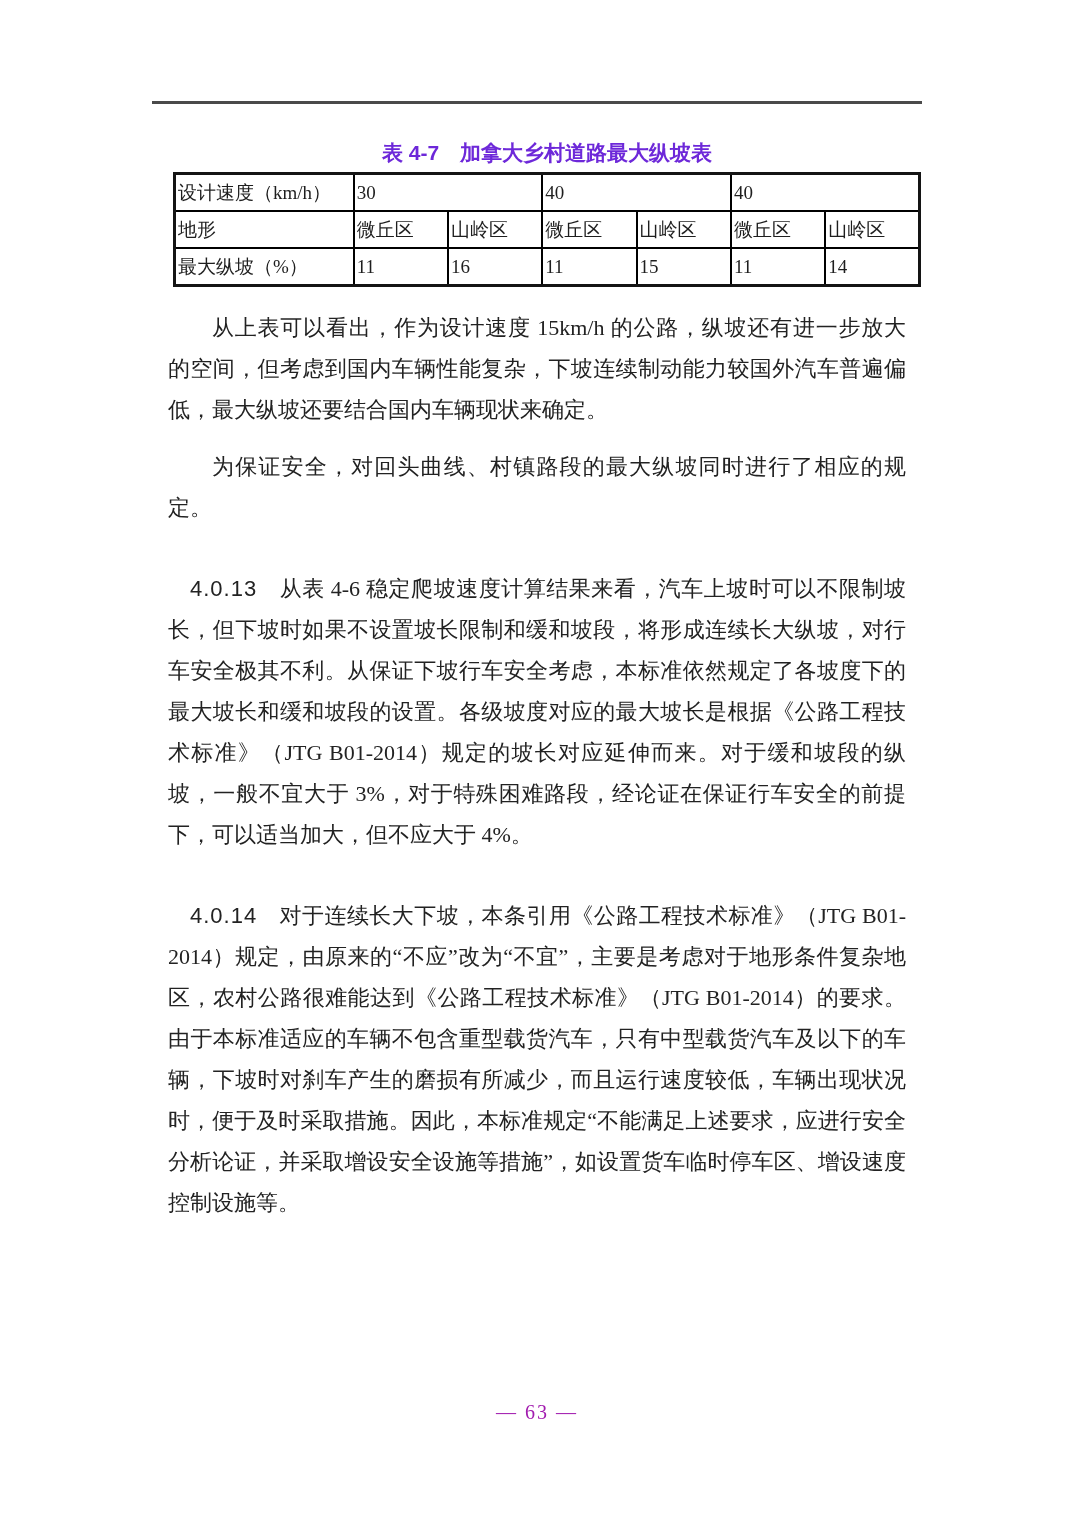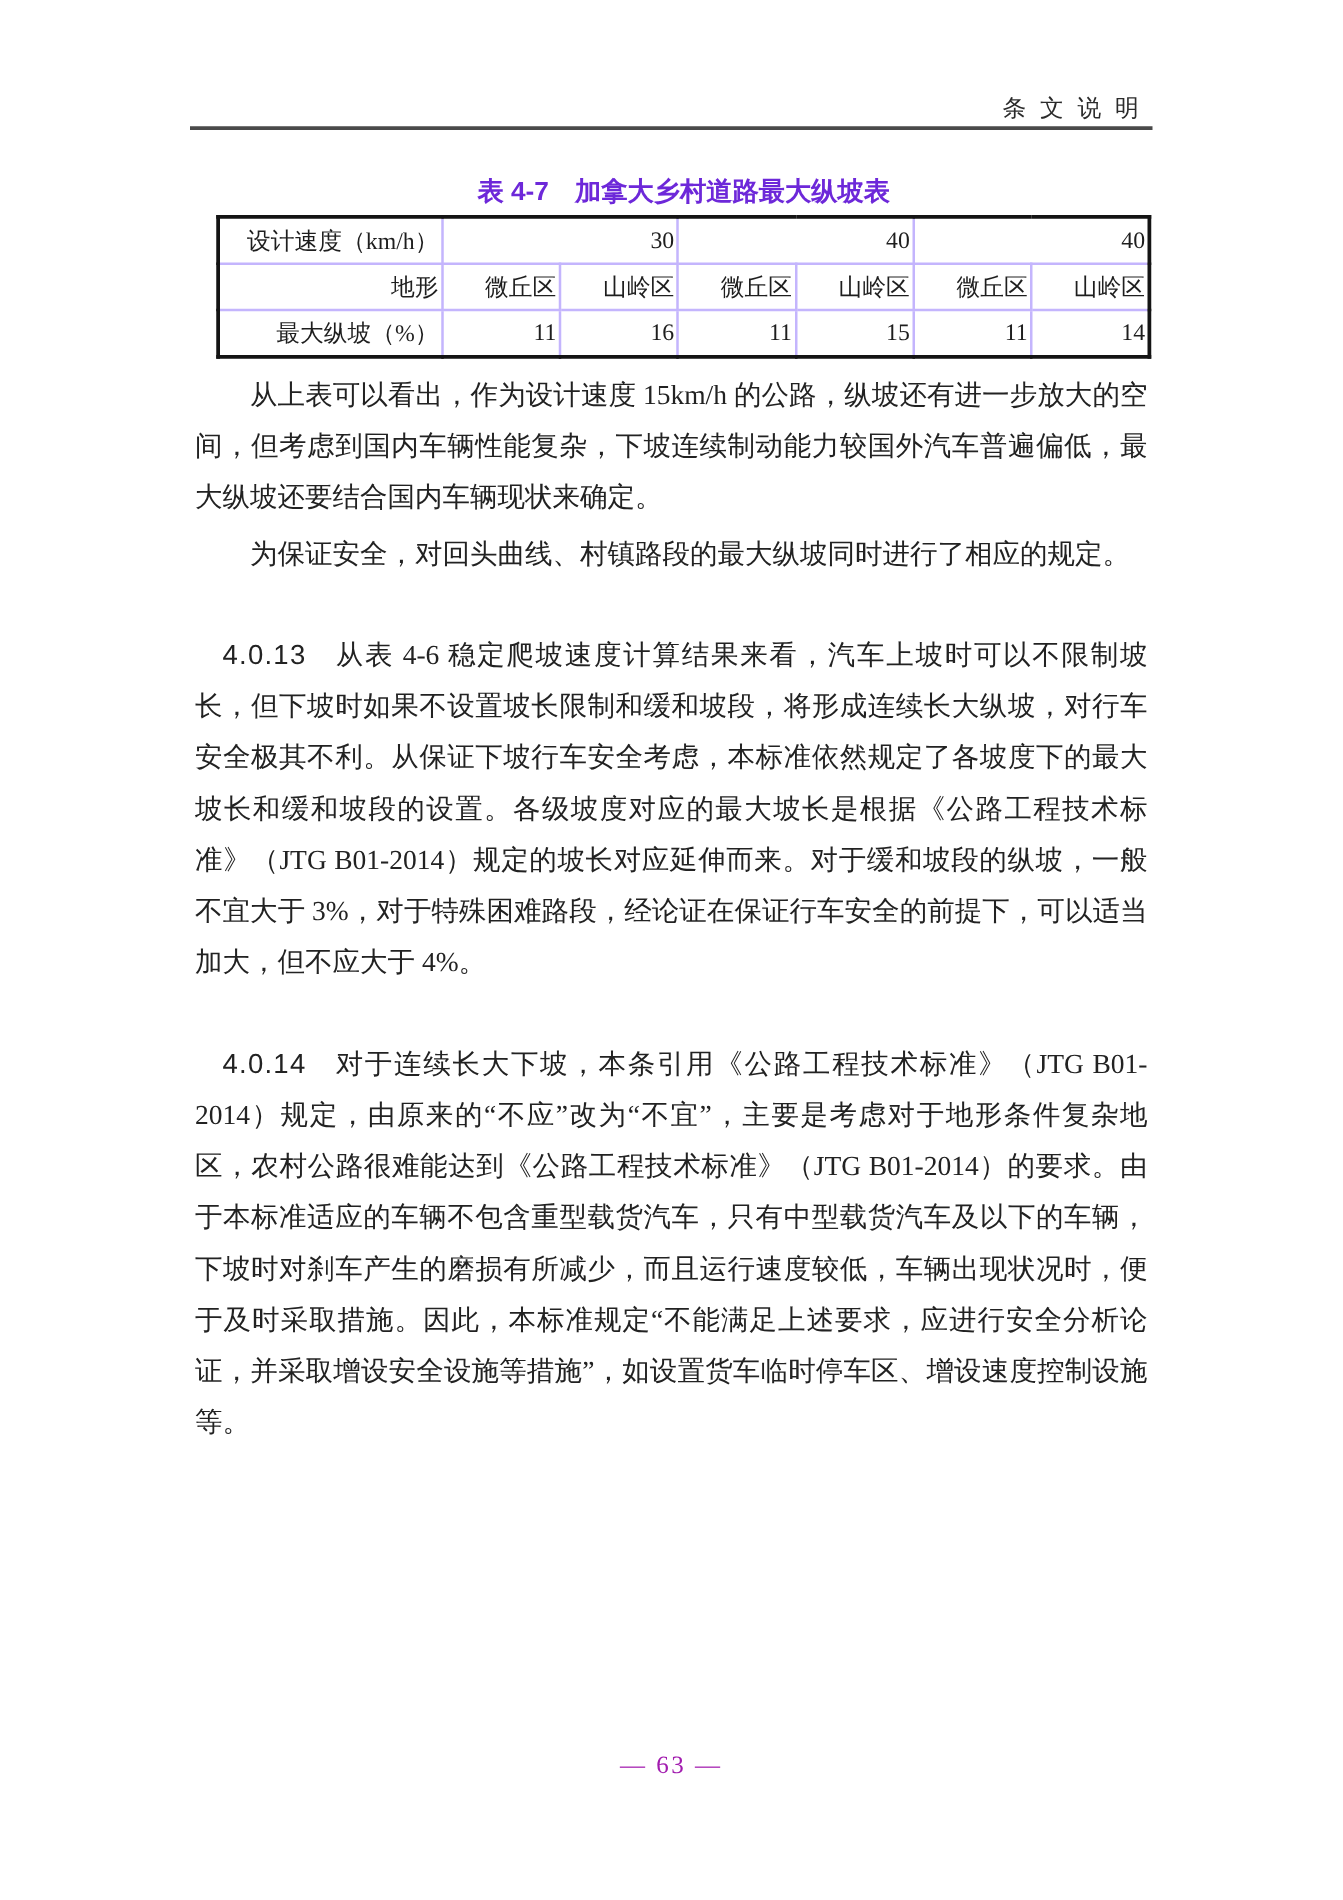--- a/index.html
+++ b/index.html
@@ -49,41 +49,41 @@
   table.data-table {
     position: absolute;
     top: 172px;
     left: 173px;
     width: 748px;
     border-collapse: collapse;
     table-layout: fixed;
     border: 3px solid #141414;
   }
   table.data-table td {
-    border: 2px solid #c4b5fd;
-    text-align: right;
+    border: 2px solid #000000;
+    text-align: left;
     vertical-align: middle;
     font-size: 19px;
     height: 35px;
     padding: 0 2px;
     color: #1e1e1e;
   }
 
   
   .content {
     position: absolute;
     top: 291px;
     left: 152px;
     width: 770px;
     font-size: 22px;
     line-height: 41px;
     text-align: justify;
     color: #222222;
   }
-  .content p { margin: 4px; }
+  .content p { margin: 16px; }
   p.para { text-indent: 2em; }
   p.clause { text-indent: 1em; margin-top: 40px; }
   .clause-no {
     font-family: "Liberation Sans", "DejaVu Sans", sans-serif;
     margin-right: 1em;
     letter-spacing: 1px;
   }
 
   
   .page-number {
@@ -95,21 +95,20 @@
     font-size: 20px;
     color: #a21caf;
     letter-spacing: 2px;
   }
 </style>
 </head>
 <body>
 
 <div class="page">
 
-  <div class="running-head">条文说明</div>
   <div class="head-rule"></div>
 
   <div class="table-title">表 4-7　加拿大乡村道路最大纵坡表</div>
 
   <table class="data-table">
     <colgroup>
       <col style="width:24.06%">
       <col style="width:12.657%">
         <col style="width:12.657%">
       <col style="width:12.657%">

